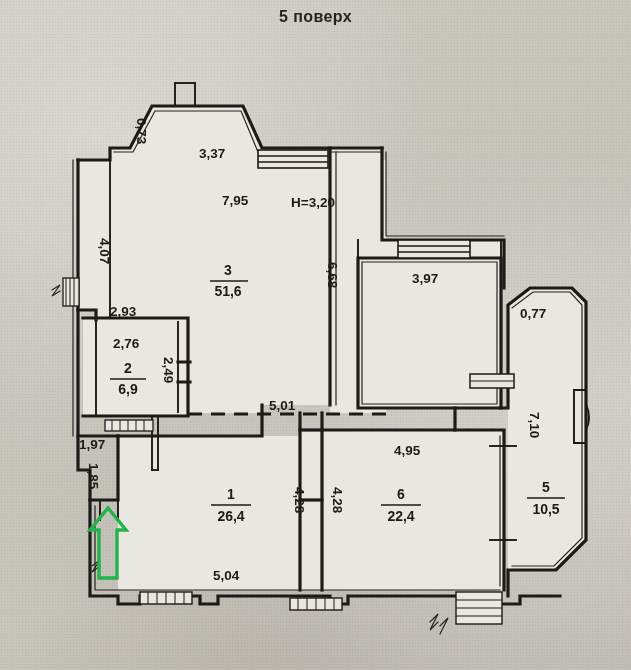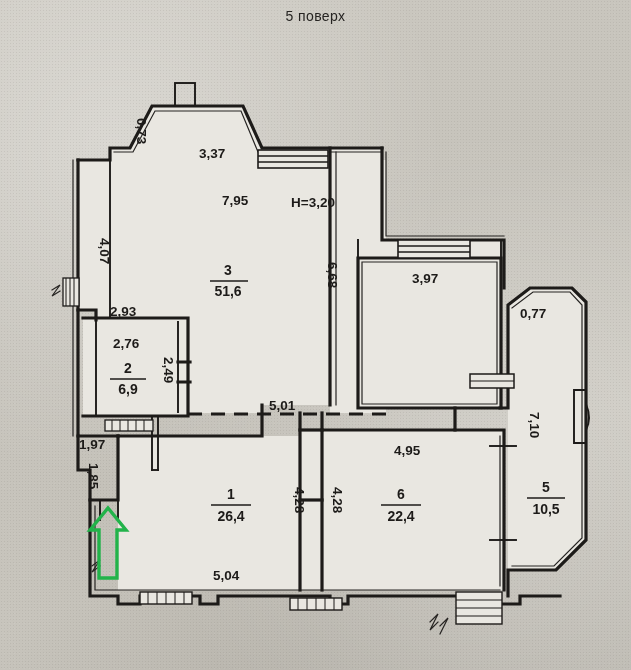--- a/index.html
+++ b/index.html
@@ -21,21 +21,21 @@
     position:absolute;inset:0;opacity:.30;pointer-events:none;
     background-image:
       radial-gradient(rgba(90,85,78,.35) .6px, transparent .7px),
       radial-gradient(rgba(255,255,255,.30) .6px, transparent .7px);
     background-size:3px 3px, 5px 5px;
     background-position:0 0, 2px 1px;
   }
   #title{
     position:absolute;left:0;right:0;top:8px;
     text-align:center;
-    font-size:14px;font-weight:normal;color:#262422;
+    font-size:16px;font-weight:bold;color:#262422;
     letter-spacing:.4px;
   }
   svg#plan{position:absolute;left:0;top:0;}
   .wall{fill:none;stroke:#1d1b19;stroke-width:3.2;stroke-linecap:square;stroke-linejoin:miter;}
   .wall-thin{fill:none;stroke:#1d1b19;stroke-width:1.9;stroke-linecap:square;}
   .wall-hair{fill:none;stroke:#262422;stroke-width:1.2;stroke-linecap:square;}
   .room-fill{fill:#e9e7e1;stroke:none;}
   .dim{
     font-family:"Liberation Sans", sans-serif;
     font-size:13.5px;font-weight:bold;fill:#1d1b19;

